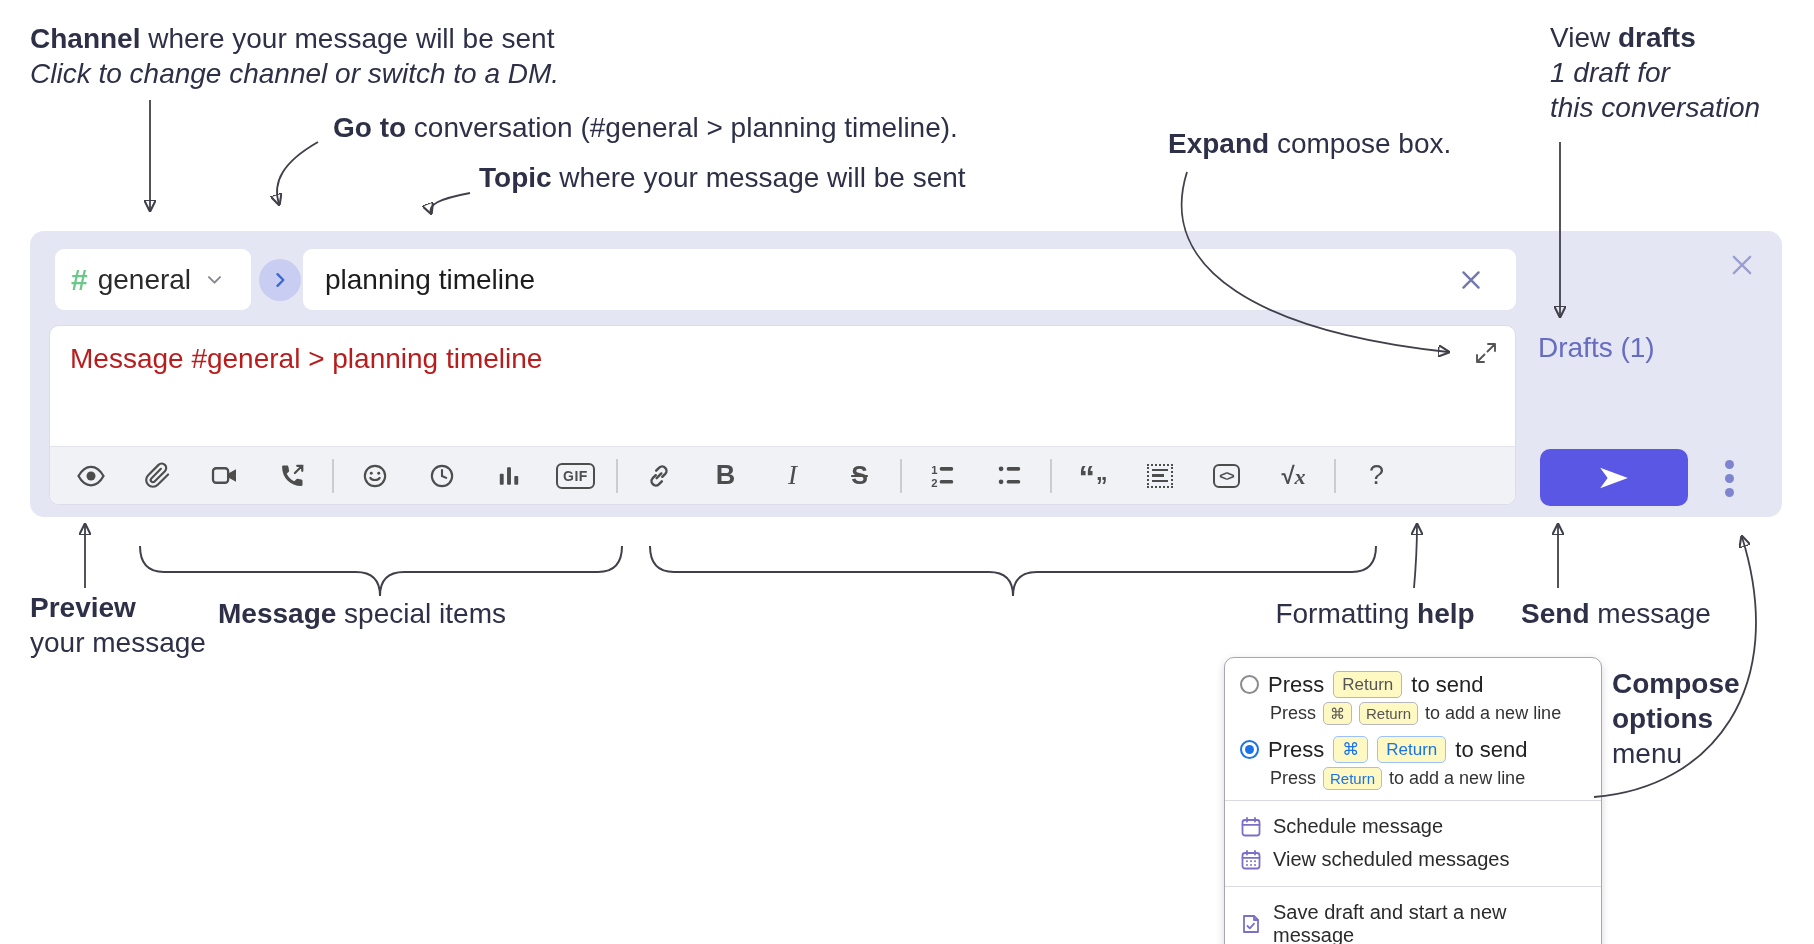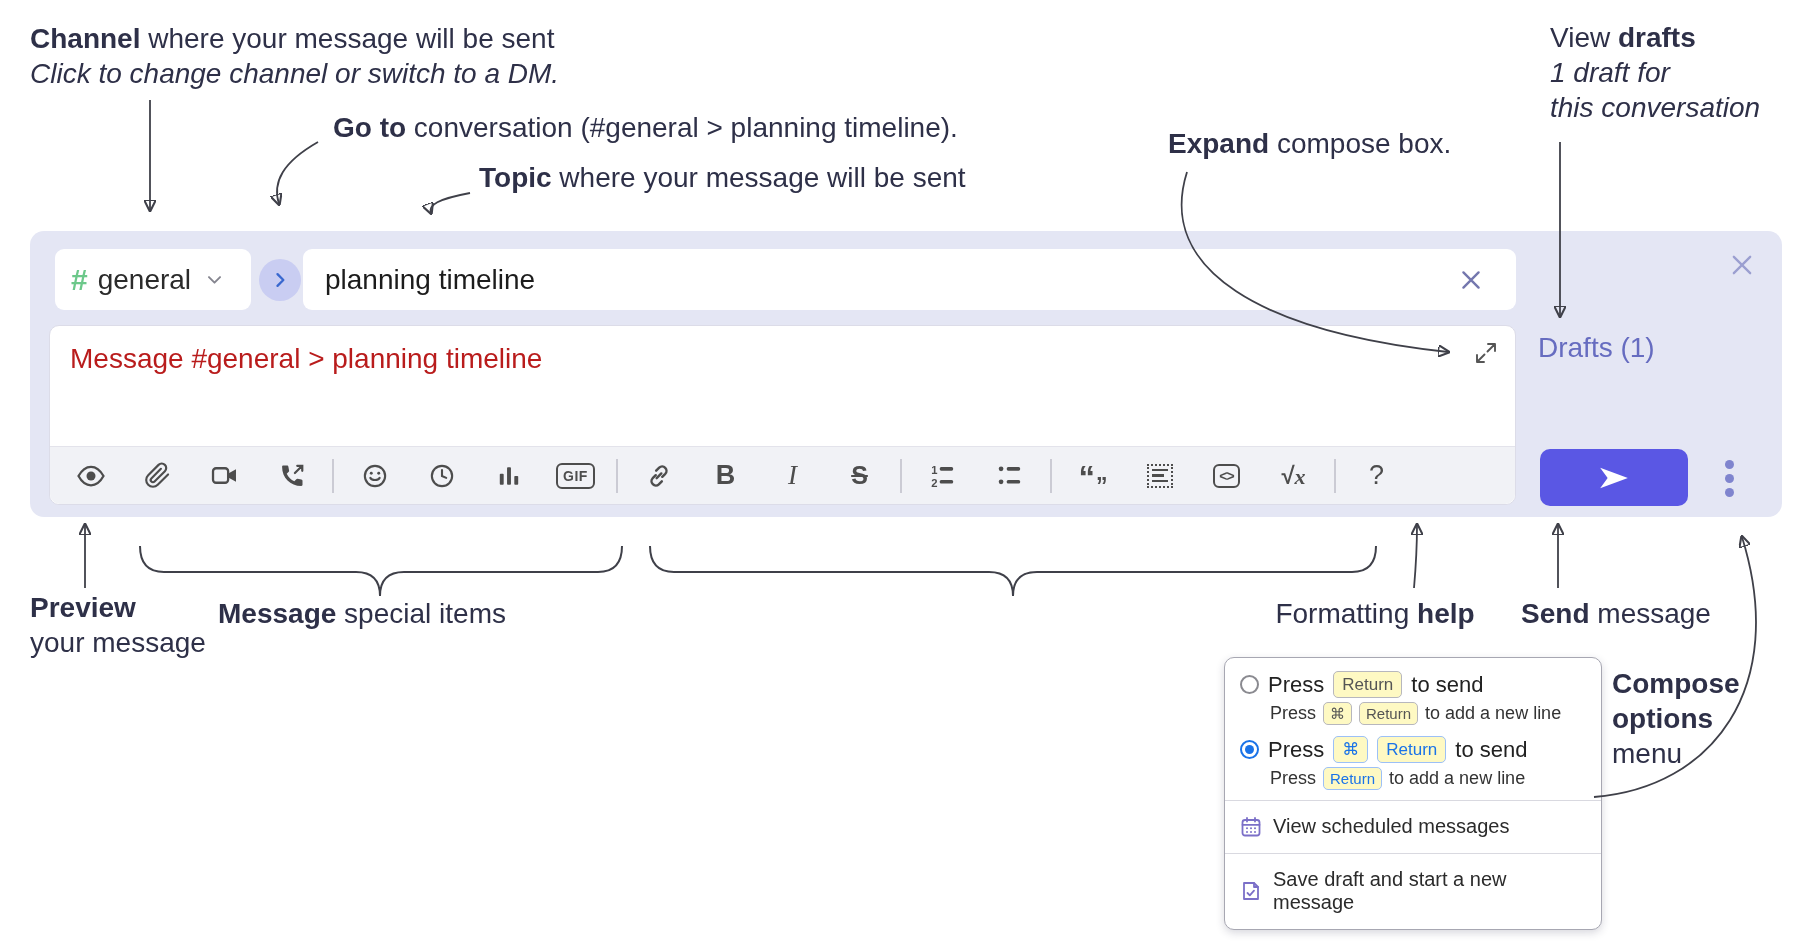--- a/index.html
+++ b/index.html
@@ -328,20 +328,29 @@
       <span>to add a new line</span>
     </div>
 
     <div class="pop-div"></div>
 
     <div class="menu-item">
       <span class="mi-icon">
         <svg width="22" height="22" viewBox="0 0 22 22" fill="none" stroke="#7b6fc8" stroke-width="1.8" stroke-linecap="round">
           <rect x="2.5" y="4" width="17" height="15.5" rx="2.5"></rect>
           <path d="M2.5,8.8 H19.5 M7,2 V5.6 M15,2 V5.6"></path>
+        </svg>
+      </span>
+      <span>Schedule message</span>
+    </div>
+    <div class="menu-item">
+      <span class="mi-icon">
+        <svg width="22" height="22" viewBox="0 0 22 22" fill="none" stroke="#7b6fc8" stroke-width="1.8" stroke-linecap="round">
+          <rect x="2.5" y="4" width="17" height="15.5" rx="2.5"></rect>
+          <path d="M2.5,8.8 H19.5 M7,2 V5.6 M15,2 V5.6"></path>
           <g fill="#7b6fc8" stroke="none">
             <circle cx="7" cy="12.3" r="1"></circle>
               <circle cx="11" cy="12.3" r="1"></circle>
               <circle cx="15" cy="12.3" r="1"></circle>
             <circle cx="7" cy="16" r="1"></circle>
               <circle cx="11" cy="16" r="1"></circle>
               <circle cx="15" cy="16" r="1"></circle>
           </g>
         </svg>
       </span>

